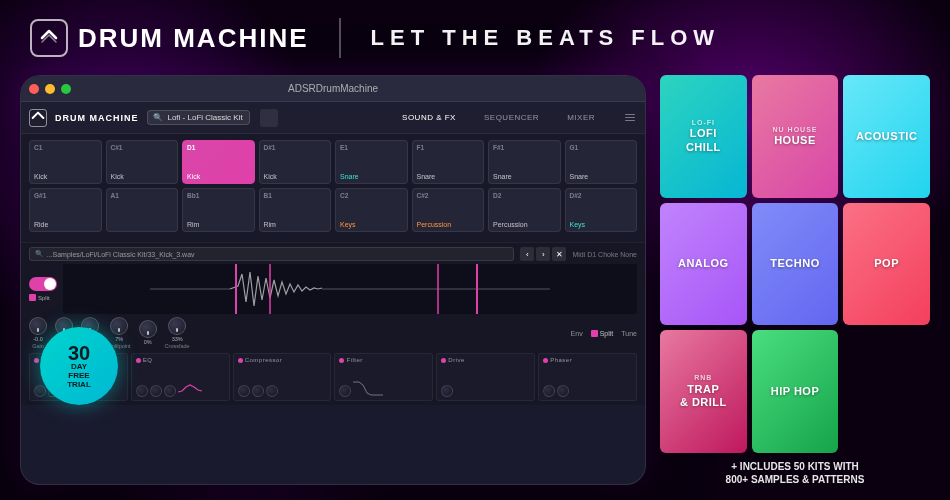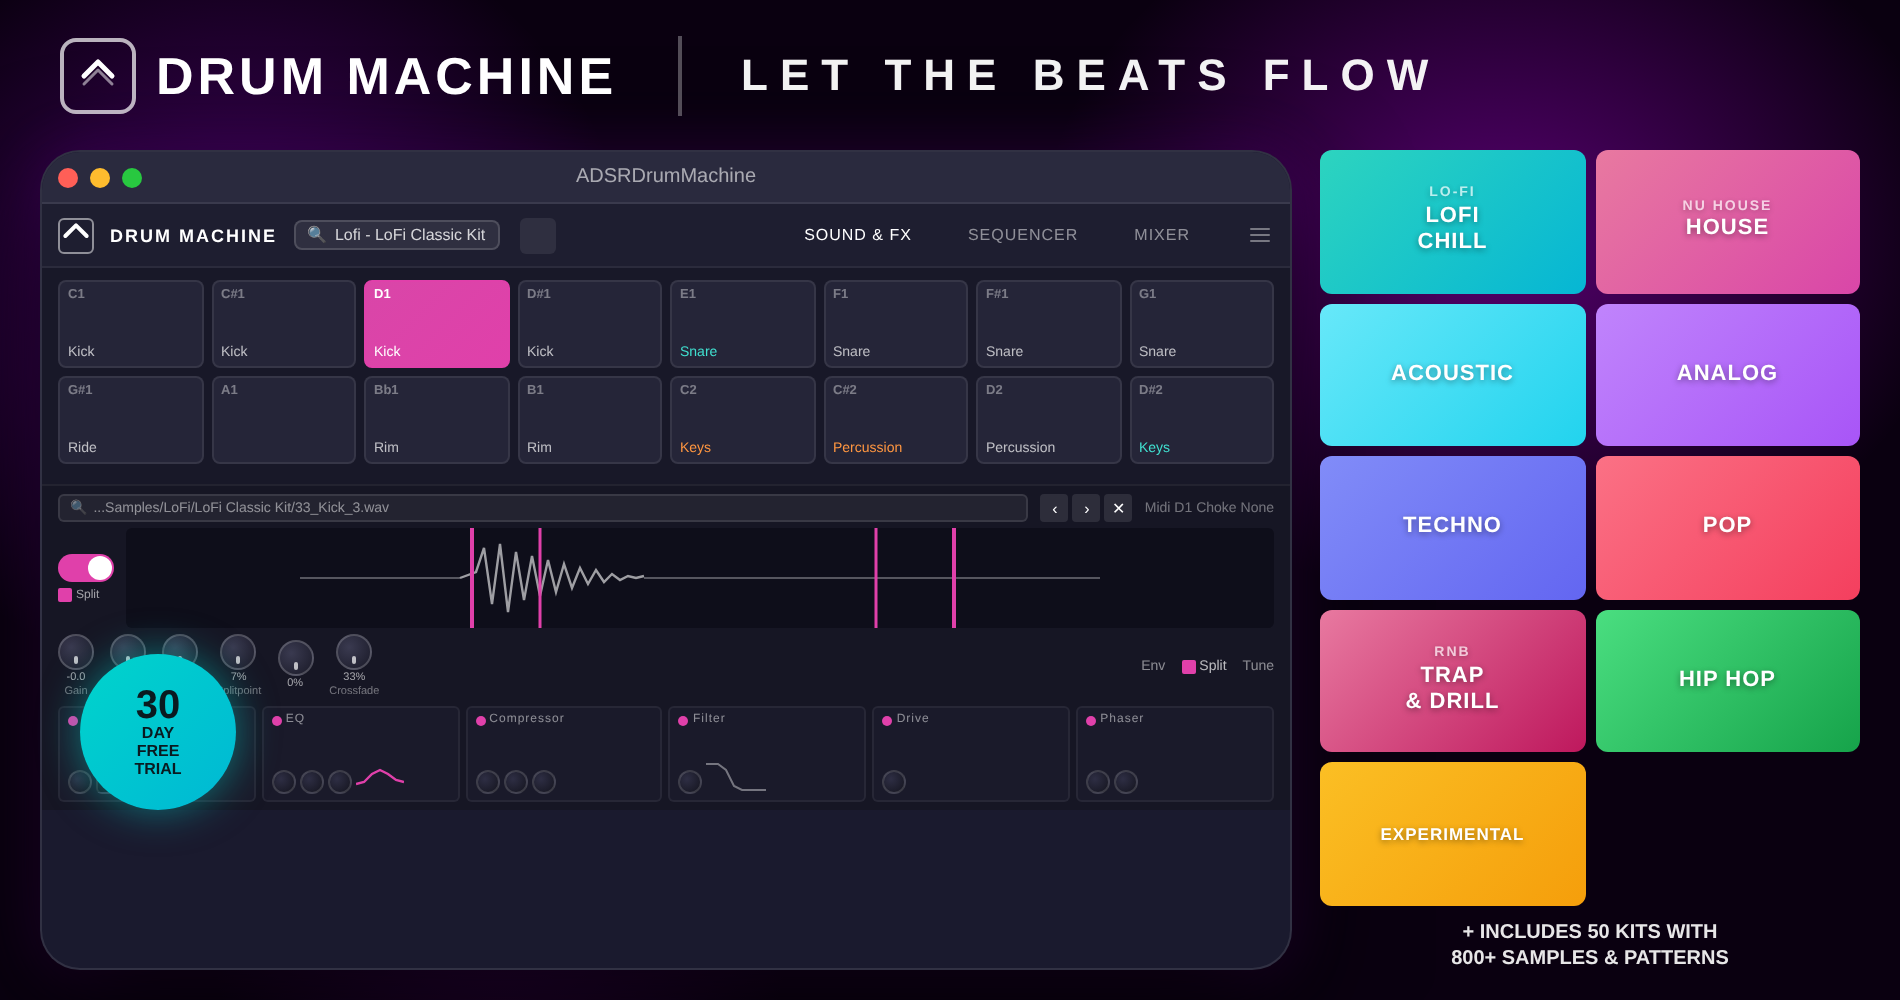--- a/index.html
+++ b/index.html
@@ -393,21 +393,21 @@
 
     
     .genre-grid-section {
       width: 270px;
       display: flex;
       flex-direction: column;
       gap: 6px;
     }
     .genre-grid {
       display: grid;
-      grid-template-columns: repeat(2, 1fr);
+      grid-template-columns: repeat(3, 1fr);
       gap: 5px;
       flex: 1;
     }
     .genre-card {
       border-radius: 6px;
       display: flex;
       align-items: center;
       justify-content: center;
       font-size: 9.5px;
       font-weight: 900;
@@ -811,25 +811,20 @@
         <div>
           <span class="genre-card-label">RNB</span>
           <span class="genre-card-name">TRAP<br>&amp; DRILL</span>
         </div>
       </div>
       <div class="genre-card gc-hiphop">
         <div>
           <span class="genre-card-name">HIP HOP</span>
         </div>
       </div>
-      <div class="genre-card gc-experimental">
-        <div>
-          <span class="genre-card-name" style="font-size:8.5px;">EXPERIMENTAL</span>
-        </div>
-      </div>
     </div>
     <div>
       <div class="includes-text">+ INCLUDES 50 KITS WITH</div>
       <div class="includes-sub">800+ SAMPLES &amp; PATTERNS</div>
     </div>
   </div>
 </div>
 
 <div class="trial-badge">
   <span class="trial-days">30</span>

